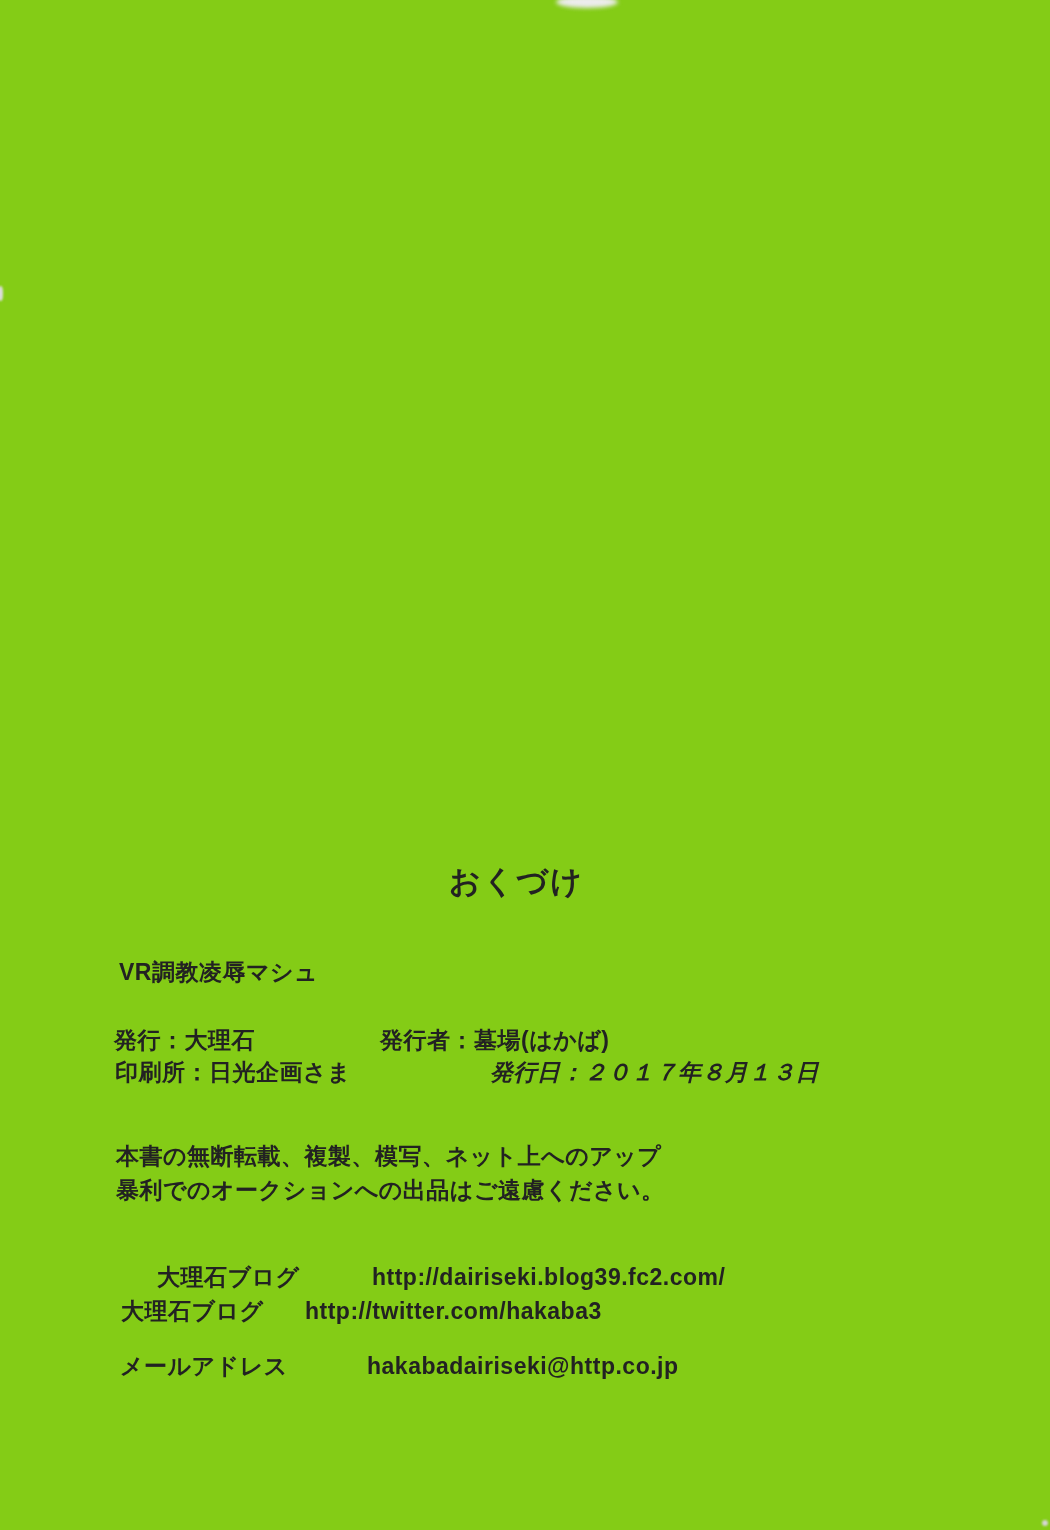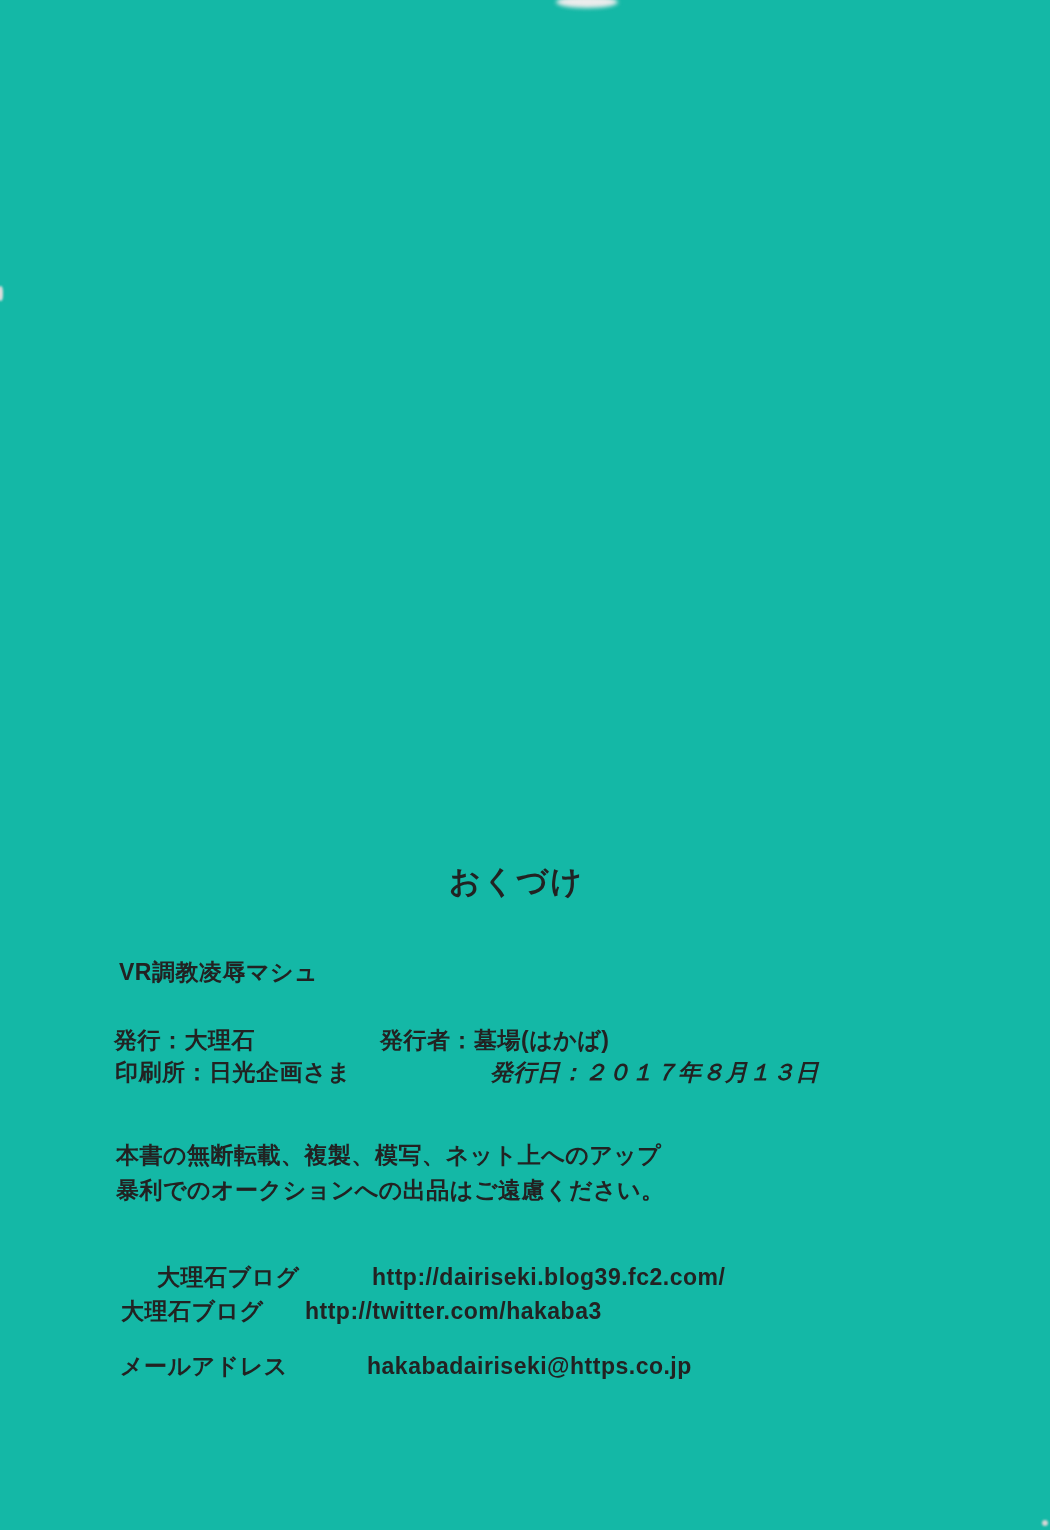--- a/index.html
+++ b/index.html
@@ -4,21 +4,21 @@
 <style>
   html, body {
     margin: 0;
     padding: 0;
     background: #ffffff;
   }
   .page {
     position: relative;
     width: 1050px;
     height: 1530px;
-    background: #14b8a6;
+    background: #84cc16;
     overflow: hidden;
     font-family: "Liberation Sans", "DejaVu Sans", sans-serif;
     color: #222222;
   }
   .line {
     position: absolute;
     white-space: nowrap;
     font-weight: 700;
     font-size: 23px;
     line-height: 32px;
@@ -87,32 +87,32 @@
   <div class="line" style="top:1024px; left:114px;">
     <span>発行：大理石</span>
     <span class="part2 pub-part2">発行者：墓場(はかば)</span>
   </div>
 
   <div class="line" style="top:1056px; left:115px;text-align:right;">
     <span>印刷所：日光企画さま</span>
     <span class="part2 print-part2">発行日：２０１７年８月１３日</span>
   </div>
 
-  <div class="line" style="top:1140px; left:116px;font-family:Liberation Serif, serif;">本書の無断転載、複製、模写、ネット上へのアップ</div>
+  <div class="line" style="top:1140px; left:116px;">本書の無断転載、複製、模写、ネット上へのアップ</div>
 
   <div class="line" style="top:1174px; left:116px;">暴利でのオークションへの出品はご遠慮ください。</div>
 
   <div class="line" style="top:1261px; left:121px;margin-left:36px;">
     <span>大理石ブログ</span>
     <span class="part2 blog-part2">http://dairiseki.blog39.fc2.com/</span>
   </div>
 
   <div class="line" style="top:1295px; left:121px;">
     <span>大理石ブログ</span>
     <span class="part2 tw-part2">http://twitter.com/hakaba3</span>
   </div>
 
   <div class="line" style="top:1350px; left:120px;">
     <span>メールアドレス</span>
-    <span class="part2 mail-part2">hakabadairiseki@https.co.jp</span>
+    <span class="part2 mail-part2">hakabadairiseki@http.co.jp</span>
   </div>
 
 </div>
 
 </body></html>

